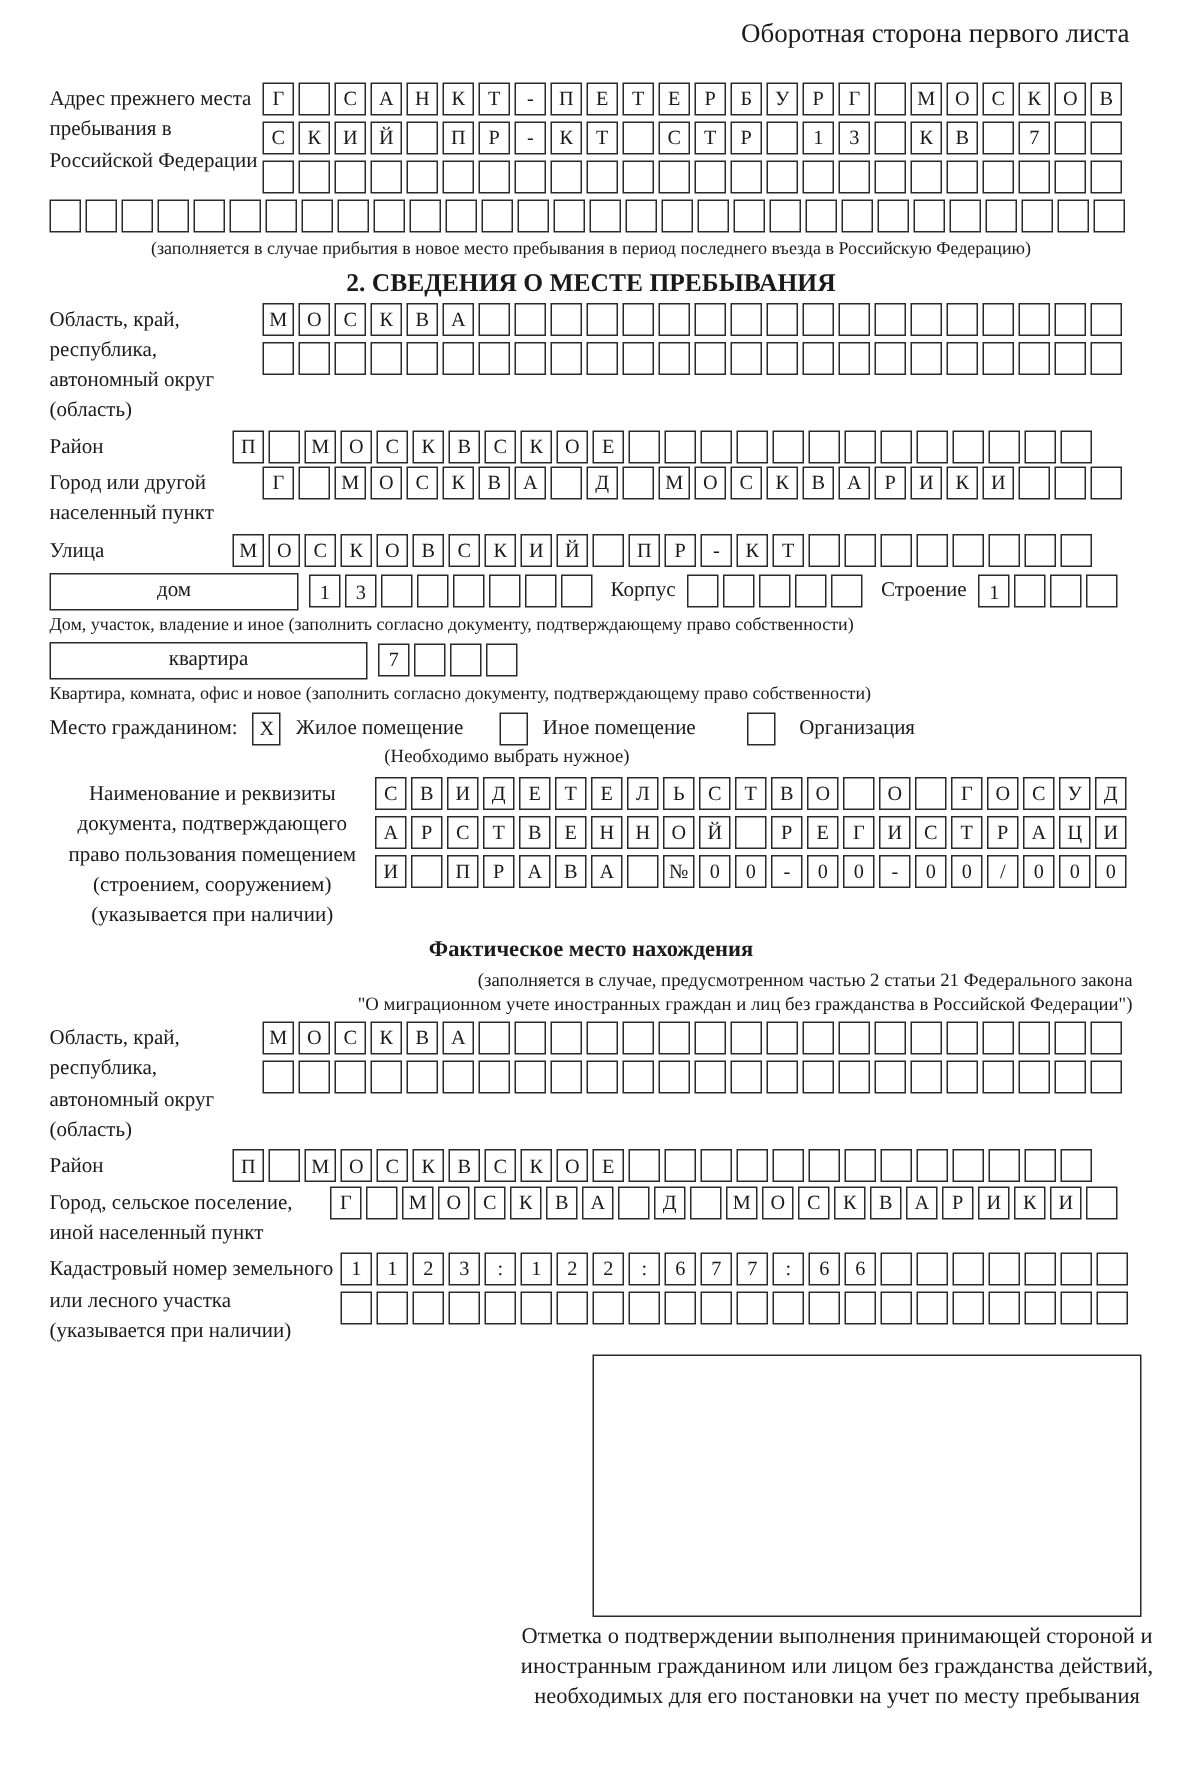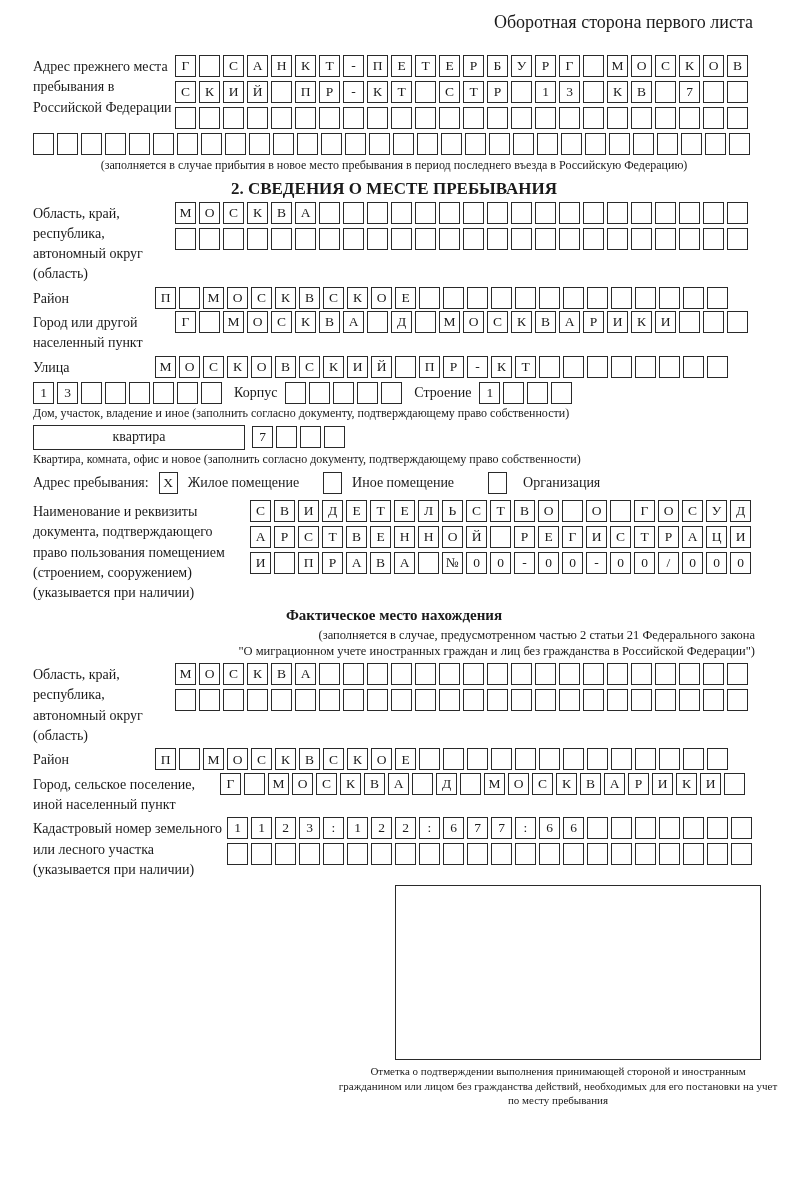--- a/index.html
+++ b/index.html
@@ -61,25 +61,25 @@
   .fact-note { text-align: right; font-size: 12.5px; line-height: 1.3; }
 
   .stamp-box {
     margin-left: 362px; margin-top: 5px;
     width: 366px; height: 175px;
     border: 1.5px solid #2a2a2a;
   }
   .stamp-caption {
     margin-left: 305px; margin-top: 4px;
     width: 440px; text-align: center;
-    font-size: 11px; line-height: 1.32;
+    font-size: 15px; line-height: 1.32;
   }
 
   .mt2 { margin-top: 2px; } .mt3 { margin-top: 3px; } .mt4 { margin-top: 4px; }
-  .mt5 { margin-top: 5px; } .mt6 { margin-top: 6px; } .mt22 { margin-top: 22px; }
+  .mt5 { margin-top: 5px; } .mt6 { margin-top: 6px; text-align: center; } .mt22 { margin-top: 22px; }
   .pt2 { padding-top: 2px; }
 </style>
 </head>
 <body>
 
 <div class="page">
 
   <div class="header-note">Оборотная сторона первого листа</div>
 
   <div class="flexrow mt22">
@@ -343,20 +343,21 @@
         <span class="cell"></span>
         <span class="cell"></span>
         <span class="cell"></span>
         <span class="cell"></span>
         <span class="cell"></span>
         <span class="cell"></span>
       </div>
   </div>
 
   <div class="house-line">
+    <div class="widebox house-box">дом</div>
     <div class="cells">
         <span class="cell">1</span>
         <span class="cell">3</span>
         <span class="cell"></span>
         <span class="cell"></span>
         <span class="cell"></span>
         <span class="cell"></span>
         <span class="cell"></span>
         <span class="cell"></span>
       </div>
@@ -383,28 +384,29 @@
     <div class="cells">
         <span class="cell">7</span>
         <span class="cell"></span>
         <span class="cell"></span>
         <span class="cell"></span>
       </div>
   </div>
   <div class="caption mt2">Квартира, комната, офис и новое (заполнить согласно документу, подтверждающему право собственности)</div>
 
   <div class="stay-line">
-    <span>Адрес пребывания:</span>
+    <span>Место гражданином:</span>
     <span class="checkbox">X</span>
     <span>Жилое помещение</span>
     <span class="checkbox" style="margin-left:24px;"></span>
     <span>Иное помещение</span>
     <span class="checkbox" style="margin-left:34px; margin-right:16px;"></span>
     <span>Организация</span>
   </div>
+  <div class="stay-note">(Необходимо выбрать нужное)</div>
 
   <div class="flexrow mt6">
     <div class="label lblcol-217 pt2">Наименование и реквизиты документа, подтверждающего право пользования помещением (строением, сооружением) (указывается при наличии)</div>
     <div class="cellrows">
       <div class="cells">
           <span class="cell">С</span>
           <span class="cell">В</span>
           <span class="cell">И</span>
           <span class="cell">Д</span>
           <span class="cell">Е</span>

